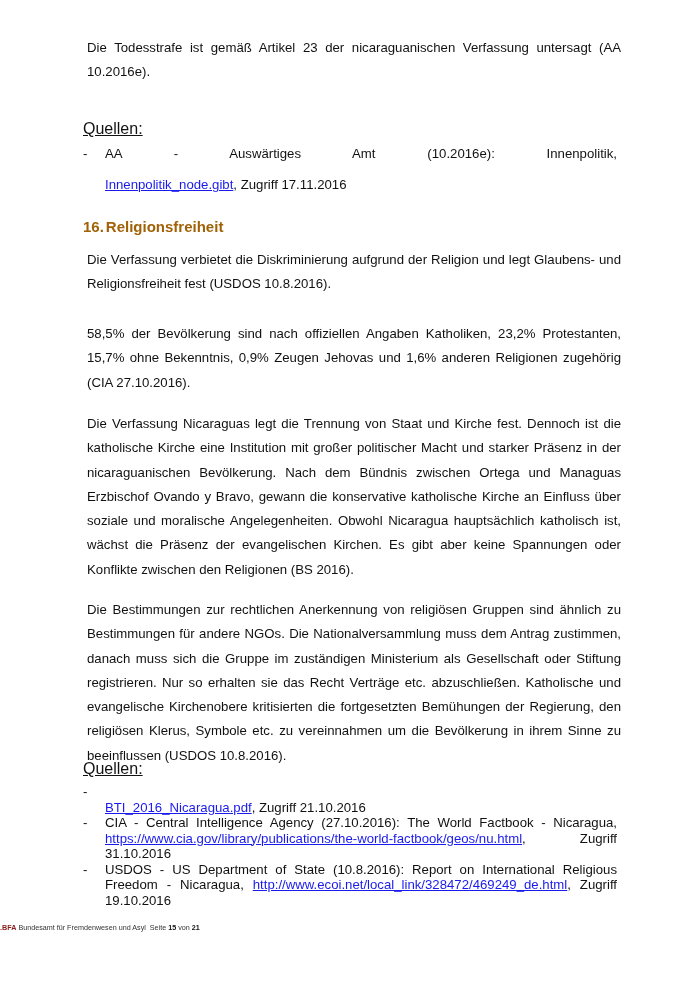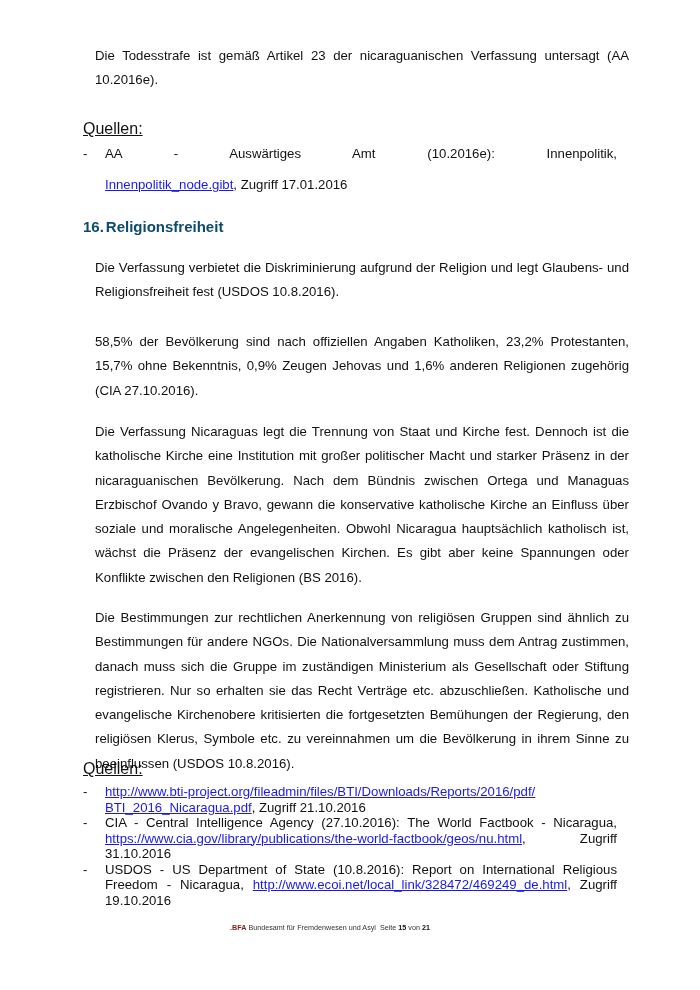--- a/index.html
+++ b/index.html
@@ -1,63 +1,63 @@
 <!DOCTYPE html>
 <html><head>
 <meta charset="utf-8">
 <style>
   html, body { margin: 0; padding: 0; background: #ffffff; }
   body { width: 700px; height: 990px; position: relative; overflow: hidden;
          font-family: "Liberation Sans", sans-serif; color: #111111; }
   .page { position: absolute; left: 83px; top: 0; width: 534px; }
-  p.body { margin: 12px; font-size: 13.2px; line-height: 24.3px; text-align: justify; text-align-last: left; }
+  p.body { margin: 4px; font-size: 13.2px; line-height: 24.3px; text-align: justify; text-align-last: left; }
   .quellen { font-size: 16px; text-decoration: underline; margin: 0; line-height: 16px; }
   ul.refs { list-style: none; margin: 0; padding: 0; }
   ul.refs li { position: relative; padding-left: 22px; font-size: 13.2px; line-height: 15.5px; text-align: justify; text-align-last: left; }
   ul.refs li .dash { position: absolute; left: 0; top: 0; }
   a.link { color: #1a1aee; text-decoration: underline; }
-  h2.heading { margin: 0; font-size: 15px; font-weight: bold; color: #0c4a6e; line-height: 18px; }
+  h2.heading { margin: 0; font-size: 15px; font-weight: bold; color: #a16207; line-height: 18px; }
   h2.heading .num { margin-right: 2px; }
-  .footer { position: absolute; top: 923px; left: 0; width: 580px; text-align: center; font-size: 7.2px; color: #333; margin-left: 40px; }
+  .footer { position: absolute; top: 923px; left: 0; width: 580px; font-size: 7.2px; color: #333; }
   .footer .bfa { color: #8b1a1a; font-weight: bold; }
   .footer b { font-weight: bold; color: #111; }
   .just-wide { text-align-last: justify; }
 </style>
 </head>
 <body>
 
 <div class="page">
 
   <p class="body" style="position:absolute; top:32px; width:534px;">Die Todesstrafe ist gemäß Artikel 23 der nicaraguanischen Verfassung untersagt (AA 10.2016e).</p>
 
   <p class="quellen" style="position:absolute; top:121px;">Quellen:</p>
 
   <ul class="refs" style="position:absolute; top:146px; width:534px;">
     <li>
       <span class="dash">-</span>
       <div class="just-wide">AA - Auswärtiges Amt (10.2016e): Innenpolitik,</div>
-      <a class="link"><br><span>Innenpolitik_node.gibt</span></a><span>, Zugriff 17.01.2016</span>
+      <a class="link"><br><span>Innenpolitik_node.gibt</span></a><span>, Zugriff 17.11.2016</span>
     </li>
   </ul>
 
   <h2 class="heading" style="position:absolute; top:218px;">
     <span class="num">16.</span><span>Religionsfreiheit</span>
   </h2>
 
   <p class="body" style="position:absolute; top:244px; width:534px;">Die Verfassung verbietet die Diskriminierung aufgrund der Religion und legt Glaubens- und Religionsfreiheit fest (USDOS 10.8.2016).</p>
   <p class="body" style="position:absolute; top:318px; width:534px;">58,5% der Bevölkerung sind nach offiziellen Angaben Katholiken, 23,2% Protestanten, 15,7% ohne Bekenntnis, 0,9% Zeugen Jehovas und 1,6% anderen Religionen zugehörig (CIA 27.10.2016).</p>
   <p class="body" style="position:absolute; top:408px; width:534px;">Die Verfassung Nicaraguas legt die Trennung von Staat und Kirche fest. Dennoch ist die katholische Kirche eine Institution mit großer politischer Macht und starker Präsenz in der nicaraguanischen Bevölkerung. Nach dem Bündnis zwischen Ortega und Managuas Erzbischof Ovando y Bravo, gewann die konservative katholische Kirche an Einfluss über soziale und moralische Angelegenheiten. Obwohl Nicaragua hauptsächlich katholisch ist, wächst die Präsenz der evangelischen Kirchen. Es gibt aber keine Spannungen oder Konflikte zwischen den Religionen (BS 2016).</p>
   <p class="body" style="position:absolute; top:594px; width:534px;">Die Bestimmungen zur rechtlichen Anerkennung von religiösen Gruppen sind ähnlich zu Bestimmungen für andere NGOs. Die Nationalversammlung muss dem Antrag zustimmen, danach muss sich die Gruppe im zuständigen Ministerium als Gesellschaft oder Stiftung registrieren. Nur so erhalten sie das Recht Verträge etc. abzuschließen. Katholische und evangelische Kirchenobere kritisierten die fortgesetzten Bemühungen der Regierung, den religiösen Klerus, Symbole etc. zu vereinnahmen um die Bevölkerung in ihrem Sinne zu beeinflussen (USDOS 10.8.2016).</p>
 
   <p class="quellen" style="position:absolute; top:761px;">Quellen:</p>
 
   <ul class="refs" style="position:absolute; top:784px; width:534px;">
     <li>
       <span class="dash">-</span>
-      <a class="link"><span>http://www.bti-project.org/fileadmin/files/BTI/Downloads/Reports/2016/pdf/</span><br><span>BTI_2016_Nicaragua.pdf</span></a><span>, Zugriff 21.10.2016</span>
+      <a class="link"><br><span>BTI_2016_Nicaragua.pdf</span></a><span>, Zugriff 21.10.2016</span>
     </li>
     <li>
       <span class="dash">-</span>
       <span>CIA - Central Intelligence Agency (27.10.2016): The World Factbook - Nicaragua,</span>
       <a class="link">https://www.cia.gov/library/publications/the-world-factbook/geos/nu.html</a><span>, Zugriff 31.10.2016</span>
     </li>
     <li>
       <span class="dash">-</span>
       <span>USDOS - US Department of State (10.8.2016): Report on International Religious Freedom - Nicaragua,</span>
       <a class="link">http://www.ecoi.net/local_link/328472/469249_de.html</a><span>, Zugriff 19.10.2016</span>

